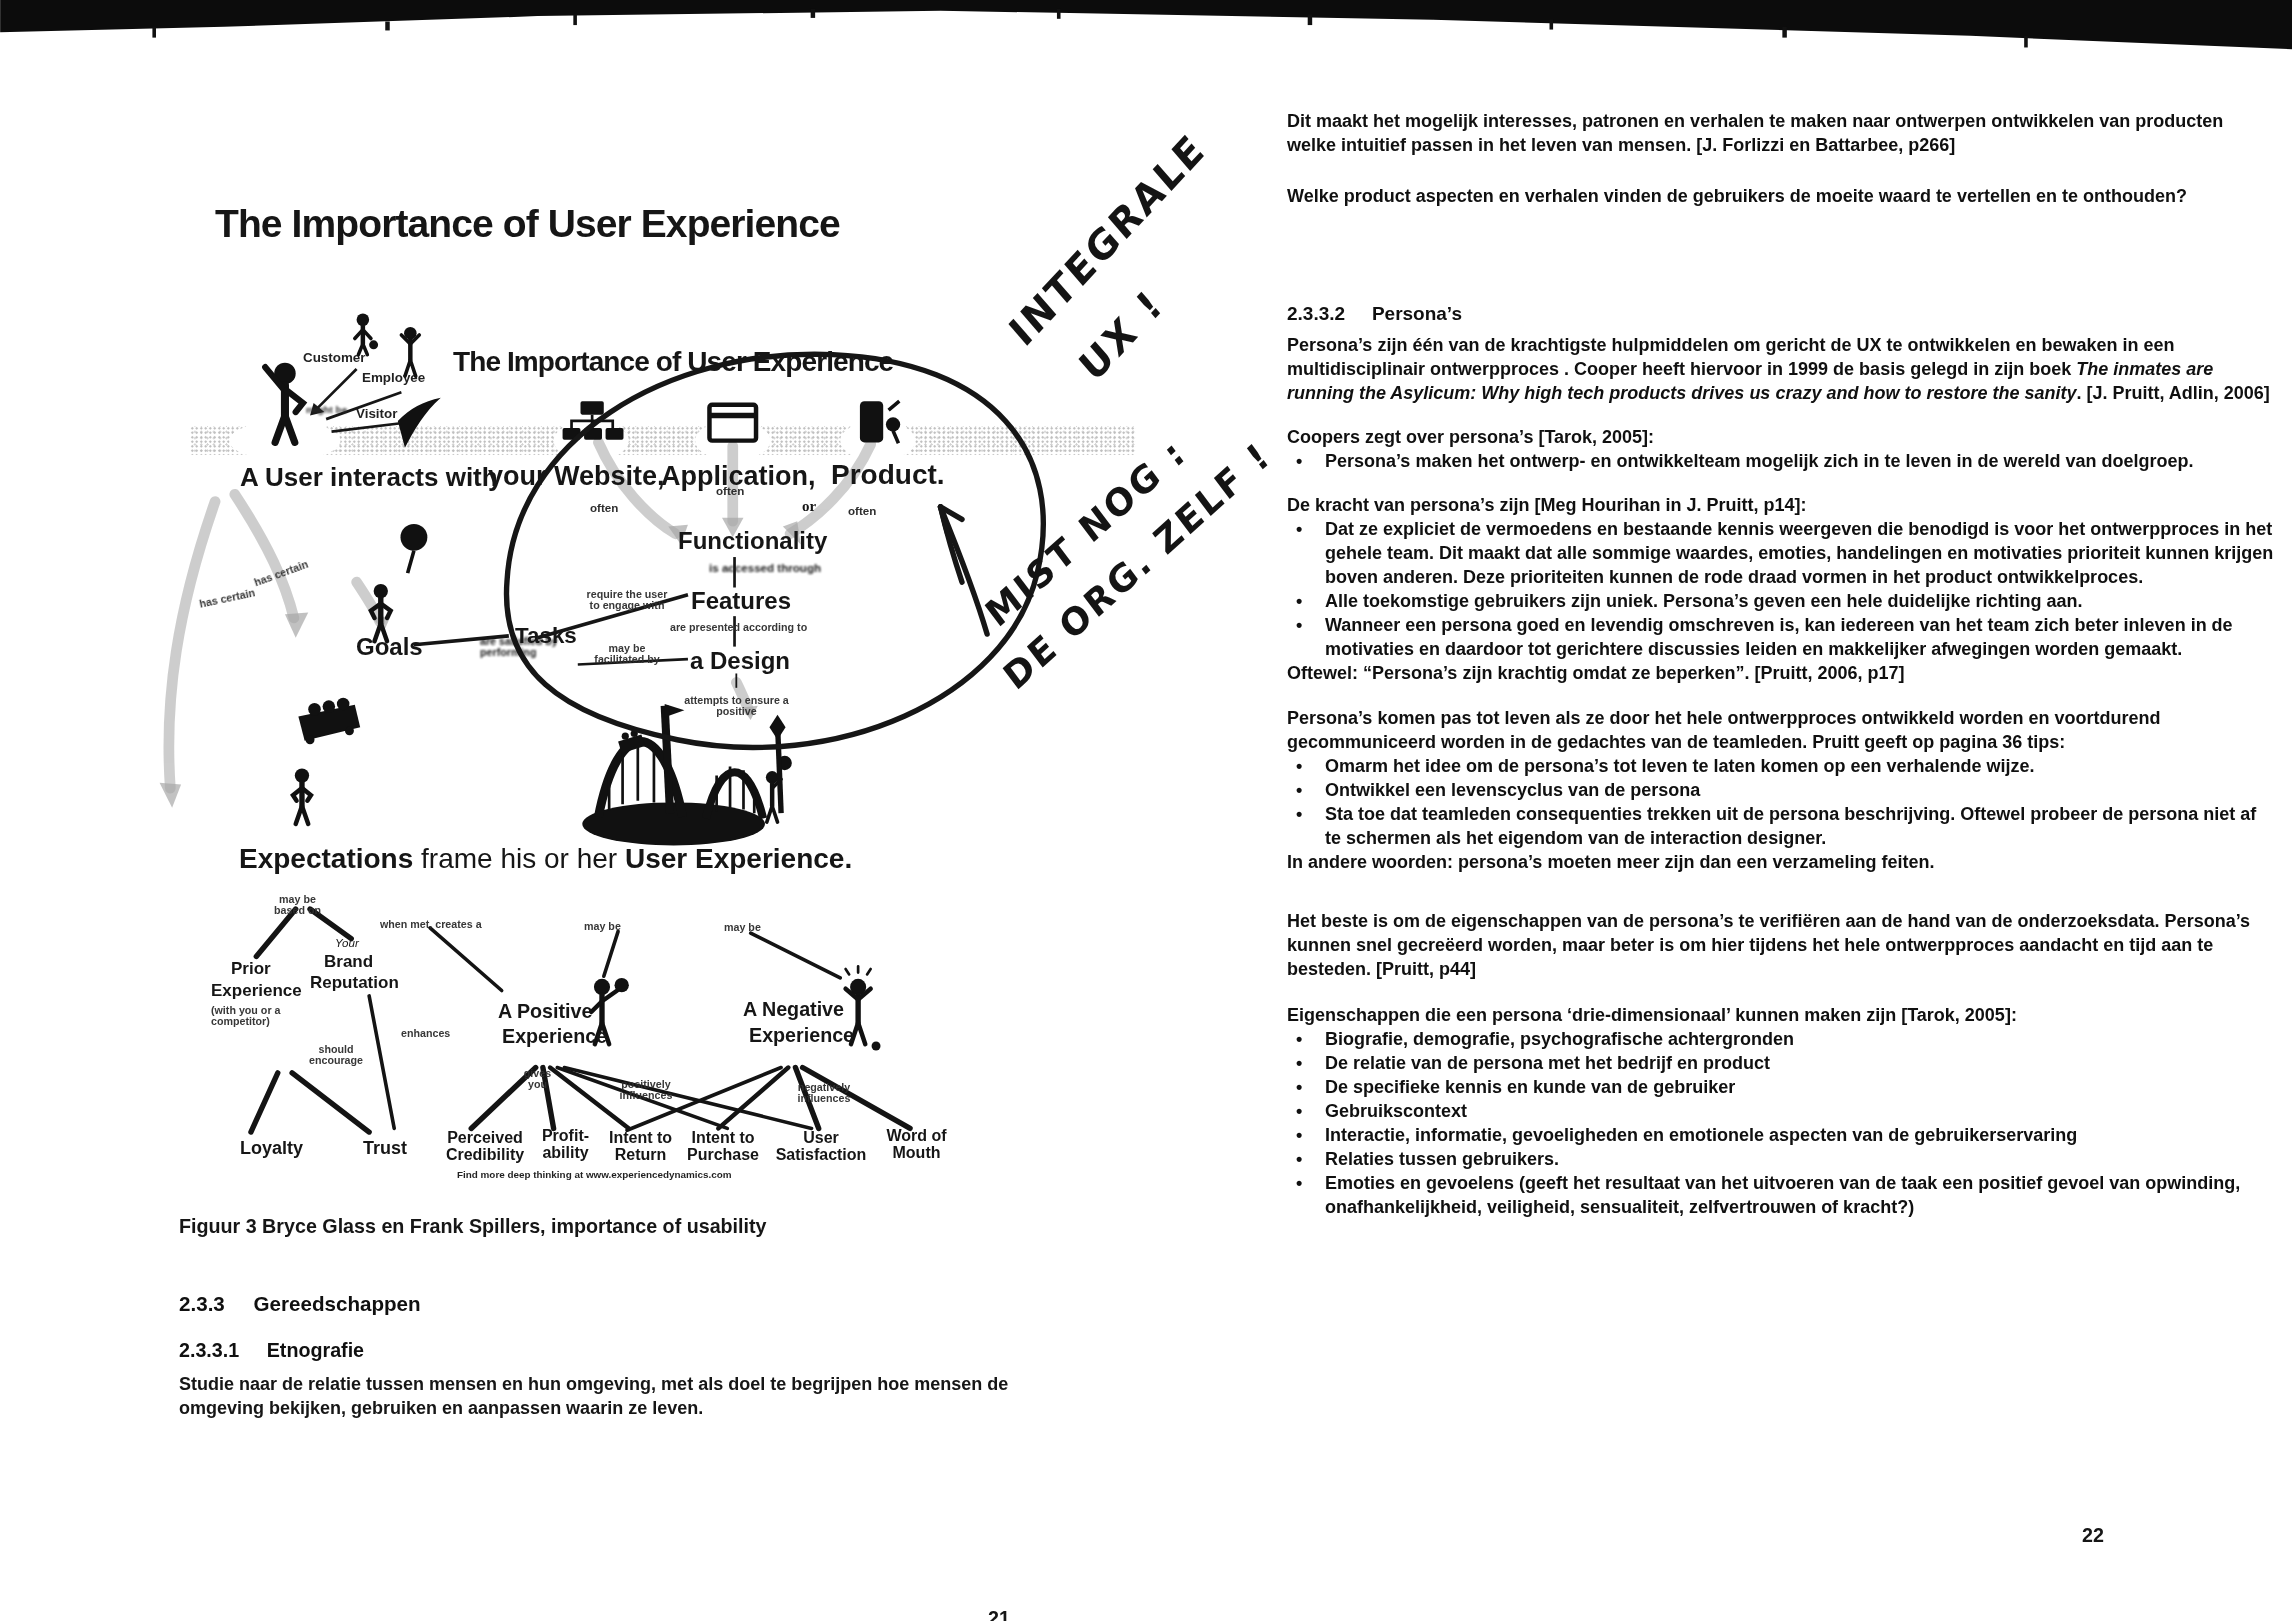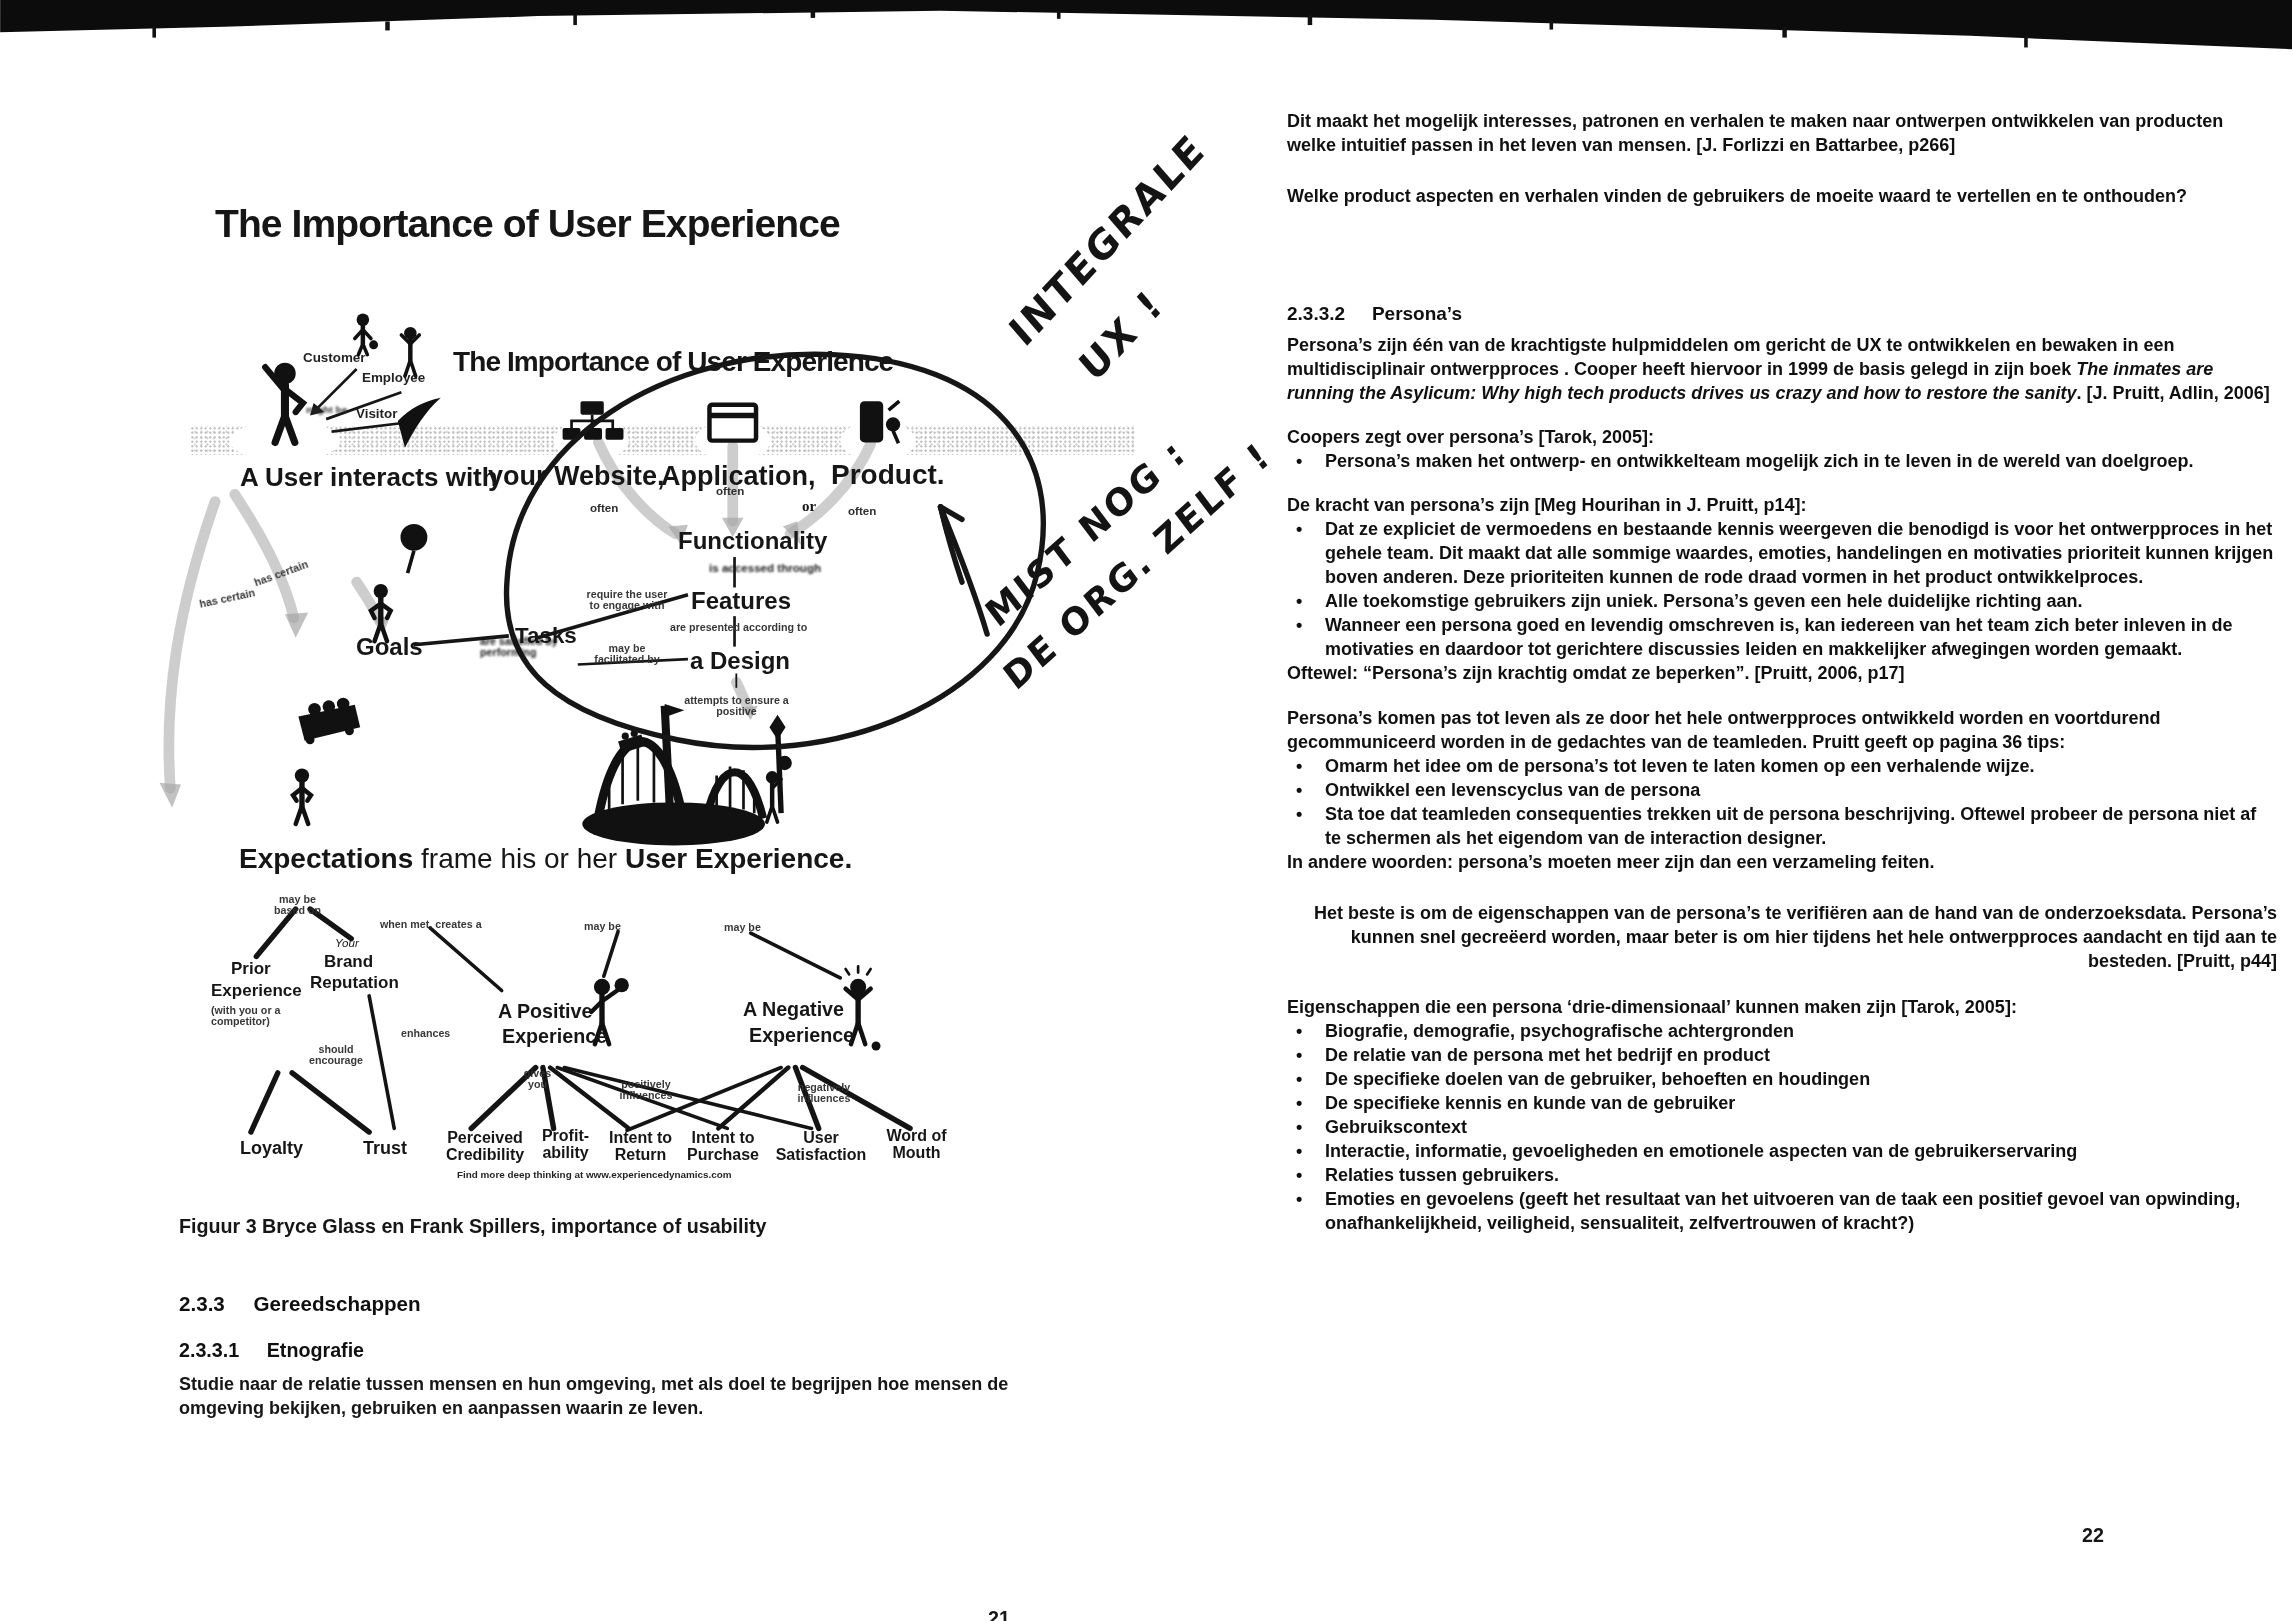--- a/index.html
+++ b/index.html
@@ -341,27 +341,26 @@
     <p>Oftewel: “Persona’s zijn krachtig omdat ze beperken”. [Pruitt, 2006, p17]</p>
 
     <p style="margin-top:21.5px;">Persona’s komen pas tot leven als ze door het hele ontwerpproces ontwikkeld worden en voortdurend gecommuniceerd worden in de gedachtes van de teamleden. Pruitt geeft op pagina 36 tips:</p>
     <ul>
       <li>Omarm het idee om de persona’s tot leven te laten komen op een verhalende wijze.</li>
       <li>Ontwikkel een levenscyclus van de persona</li>
       <li>Sta toe dat teamleden consequenties trekken uit de persona beschrijving. Oftewel probeer de persona niet af te schermen als het eigendom van de interaction designer.</li>
     </ul>
     <p>In andere woorden: persona’s moeten meer zijn dan een verzameling feiten.</p>
 
-    <p style="margin-top:27px;text-align:right;">Het beste is om de eigenschappen van de persona’s te verifiëren aan de hand van de onderzoeksdata. Persona’s kunnen snel gecreëerd worden, maar beter is om hier tijdens het hele ontwerpproces aandacht en tijd aan te besteden. [Pruitt, p44]</p>
+    <p style="margin-top:35px;">Het beste is om de eigenschappen van de persona’s te verifiëren aan de hand van de onderzoeksdata. Persona’s kunnen snel gecreëerd worden, maar beter is om hier tijdens het hele ontwerpproces aandacht en tijd aan te besteden. [Pruitt, p44]</p>
 
     <p style="margin-top:21.5px;">Eigenschappen die een persona ‘drie-dimensionaal’ kunnen maken zijn [Tarok, 2005]:</p>
     <ul>
       <li>Biografie, demografie, psychografische achtergronden</li>
       <li>De relatie van de persona met het bedrijf en product</li>
-      <li>De specifieke doelen van de gebruiker, behoeften en houdingen</li>
       <li>De specifieke kennis en kunde van de gebruiker</li>
       <li>Gebruikscontext</li>
       <li>Interactie, informatie, gevoeligheden en emotionele aspecten van de gebruikerservaring</li>
       <li>Relaties tussen gebruikers.</li>
       <li>Emoties en gevoelens (geeft het resultaat van het uitvoeren van de taak een positief gevoel van opwinding, onafhankelijkheid, veiligheid, sensualiteit, zelfvertrouwen of kracht?)</li>
     </ul>
   </div>
 
   <div class="lbl pagenum" style="left:2082px;top:1525px;">22</div>
 

